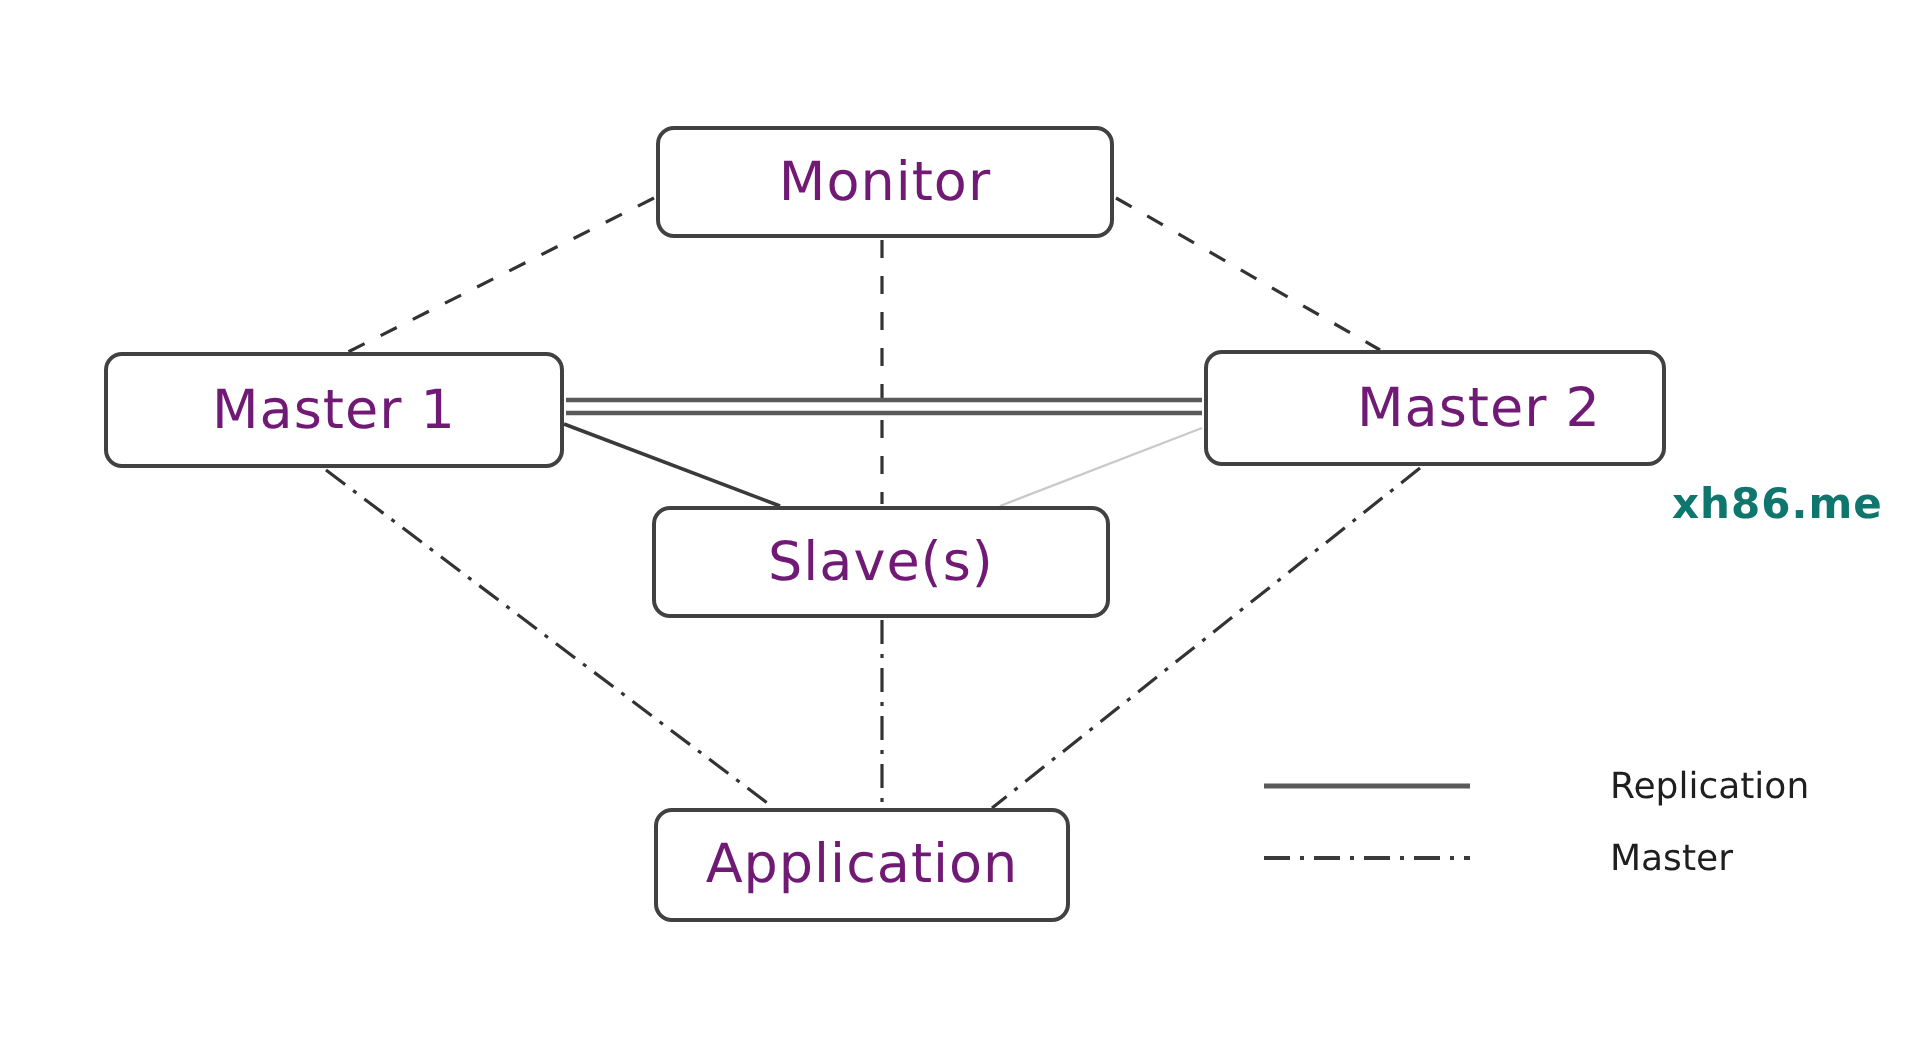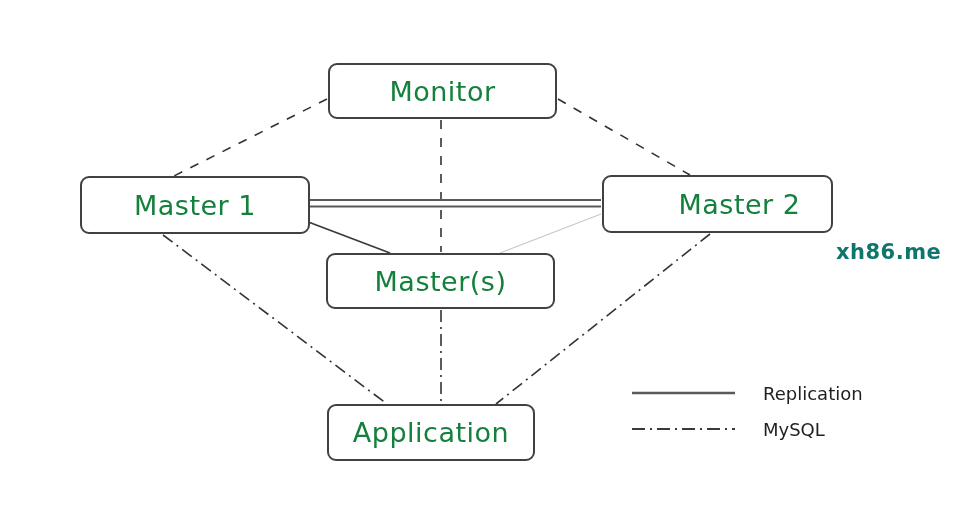--- a/index.html
+++ b/index.html
@@ -25,25 +25,25 @@
   .node {
     position: absolute;
     box-sizing: border-box;
     background: #ffffff;
     border: 2px solid #414141;
     border-radius: 9px;
     display: flex;
     align-items: center;
     justify-content: center;
     font-size: 27px;
-    color: #15803d;
+    color: #701a75;
     letter-spacing: 0.5px;
   }
   .node-monitor     { left: 328px; top: 63px;  width: 229px; height: 56px; }
-  .node-master1     { left: 52px;  top: 176px; width: 230px; height: 58px; margin-left: 28px; }
+  .node-master1     { left: 52px;  top: 176px; width: 230px; height: 58px; }
   .node-master2     { left: 602px; top: 175px; width: 231px; height: 58px; padding-left: 44px; }
   .node-slaves      { left: 326px; top: 253px; width: 229px; height: 56px; }
   .node-application { left: 327px; top: 404px; width: 208px; height: 57px; }
 
   .watermark {
     position: absolute;
     left: 836px;
     top: 240px;
     font-size: 21px;
     font-weight: bold;
@@ -55,20 +55,21 @@
     position: absolute;
     left: 630px;
     top: 378px;
     width: 320px;
   }
   .legend-row {
     display: flex;
     align-items: center;
     height: 30px;
     margin-bottom: 6px;
+    gap: 42px;
   }
   .legend-row .swatch {
     width: 107px;
     height: 12px;
     margin-right: 26px;
     flex: 0 0 auto;
   }
   .legend-row .legend-label {
     font-size: 18px;
     color: #1f1f1f;
@@ -100,36 +101,36 @@
   <div class="node node-monitor">
     <span>Monitor</span>
   </div>
   <div class="node node-master1">
     <span>Master 1</span>
   </div>
   <div class="node node-master2">
     <span>Master 2</span>
   </div>
   <div class="node node-slaves">
-    <span>Master(s)</span>
+    <span>Slave(s)</span>
   </div>
   <div class="node node-application">
     <span>Application</span>
   </div>
 
   <div class="watermark">xh86.me</div>
 
   <div class="legend">
     <div class="legend-row">
       <svg class="swatch" viewBox="0 0 107 12" xmlns="http://www.w3.org/2000/svg">
         <line x1="2" y1="6" x2="105" y2="6" stroke="#5a5a5a" stroke-width="2.5"></line>
       </svg>
       <span class="legend-label">Replication</span>
     </div>
     <div class="legend-row">
       <svg class="swatch" viewBox="0 0 107 12" xmlns="http://www.w3.org/2000/svg">
         <line x1="2" y1="6" x2="105" y2="6" stroke="#3a3a3a" stroke-width="2" stroke-dasharray="13 5 2 5"></line>
       </svg>
-      <span class="legend-label">MySQL</span>
+      <span class="legend-label">Master</span>
     </div>
   </div>
 
 </div>
 
 </body></html>

